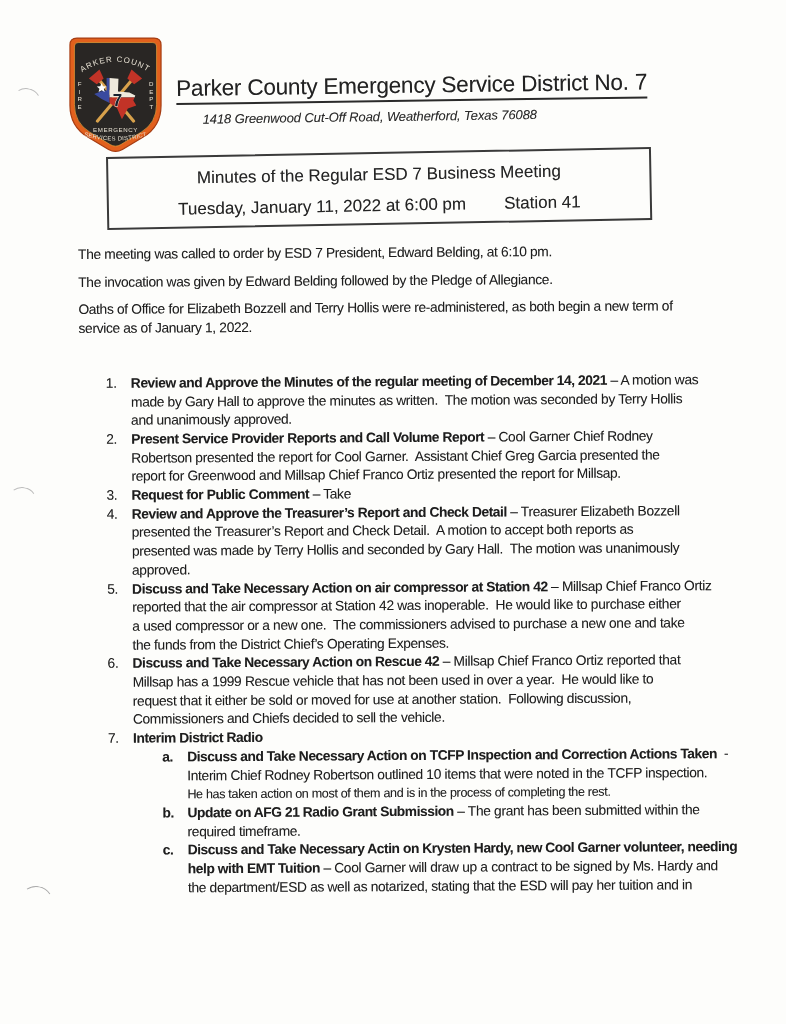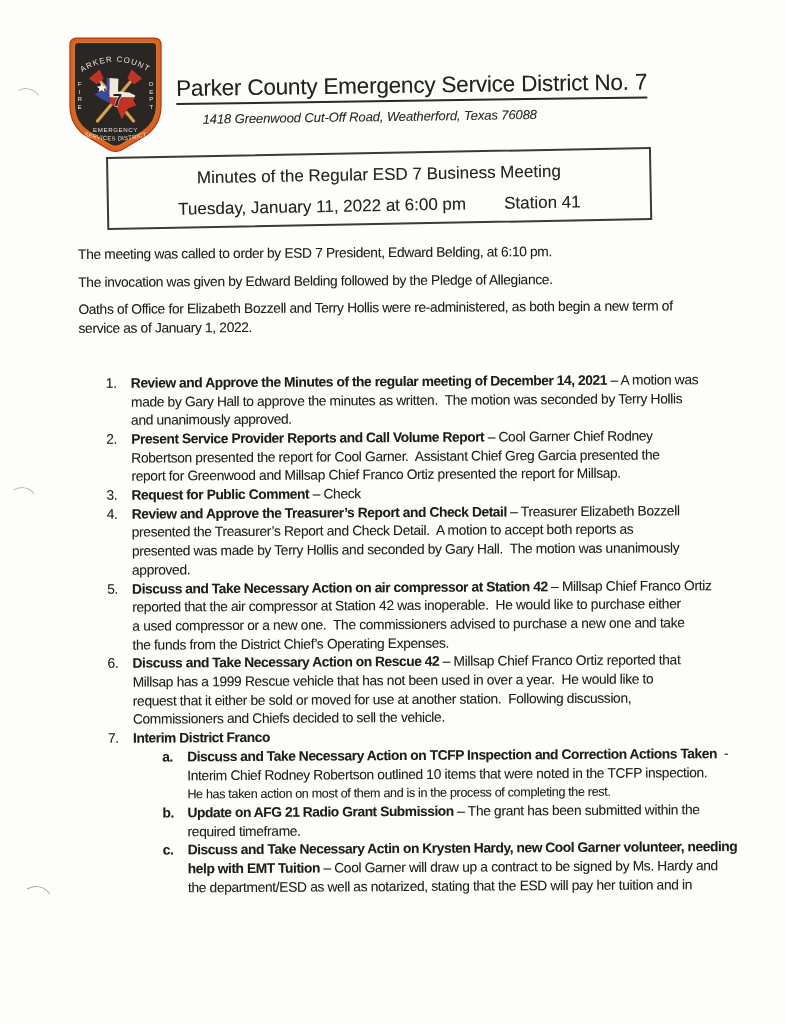--- a/index.html
+++ b/index.html
@@ -157,21 +157,21 @@
 
       <div class="item">
         <span class="num">2.</span>
         <span class="itext"><b>Present Service Provider Reports and Call Volume Report</b><span> – Cool Garner Chief Rodney
 Robertson presented the report for Cool Garner.  Assistant Chief Greg Garcia presented the
 report for Greenwood and Millsap Chief Franco Ortiz presented the report for Millsap.</span></span>
       </div>
 
       <div class="item">
         <span class="num">3.</span>
-        <span class="itext"><b>Request for Public Comment</b><span> – Check</span></span>
+        <span class="itext"><b>Request for Public Comment</b><span> – Take</span></span>
       </div>
 
       <div class="item">
         <span class="num">4.</span>
         <span class="itext"><b>Review and Approve the Treasurer’s Report and Check Detail</b><span> – Treasurer Elizabeth Bozzell
 presented the Treasurer’s Report and Check Detail.  A motion to accept both reports as
 presented was made by Terry Hollis and seconded by Gary Hall.  The motion was unanimously
 approved.</span></span>
       </div>
 
@@ -186,21 +186,21 @@
       <div class="item">
         <span class="num">6.</span>
         <span class="itext"><b>Discuss and Take Necessary Action on Rescue 42</b><span> – Millsap Chief Franco Ortiz reported that
 Millsap has a 1999 Rescue vehicle that has not been used in over a year.  He would like to
 request that it either be sold or moved for use at another station.  Following discussion,
 Commissioners and Chiefs decided to sell the vehicle.</span></span>
       </div>
 
       <div class="item">
         <span class="num">7.</span>
-        <span class="itext"><b>Interim District Franco</b></span>
+        <span class="itext"><b>Interim District Radio</b></span>
       </div>
 
       <div class="subitem">
         <span class="letter">a.</span>
         <span class="stext"><b>Discuss and Take Necessary Action on TCFP Inspection and Correction Actions Taken</b><span>  -
 Interim Chief Rodney Robertson outlined 10 items that were noted in the TCFP inspection.</span><span class="small">
 He has taken action on most of them and is in the process of completing the rest.</span></span>
       </div>
 
       <div class="subitem">

